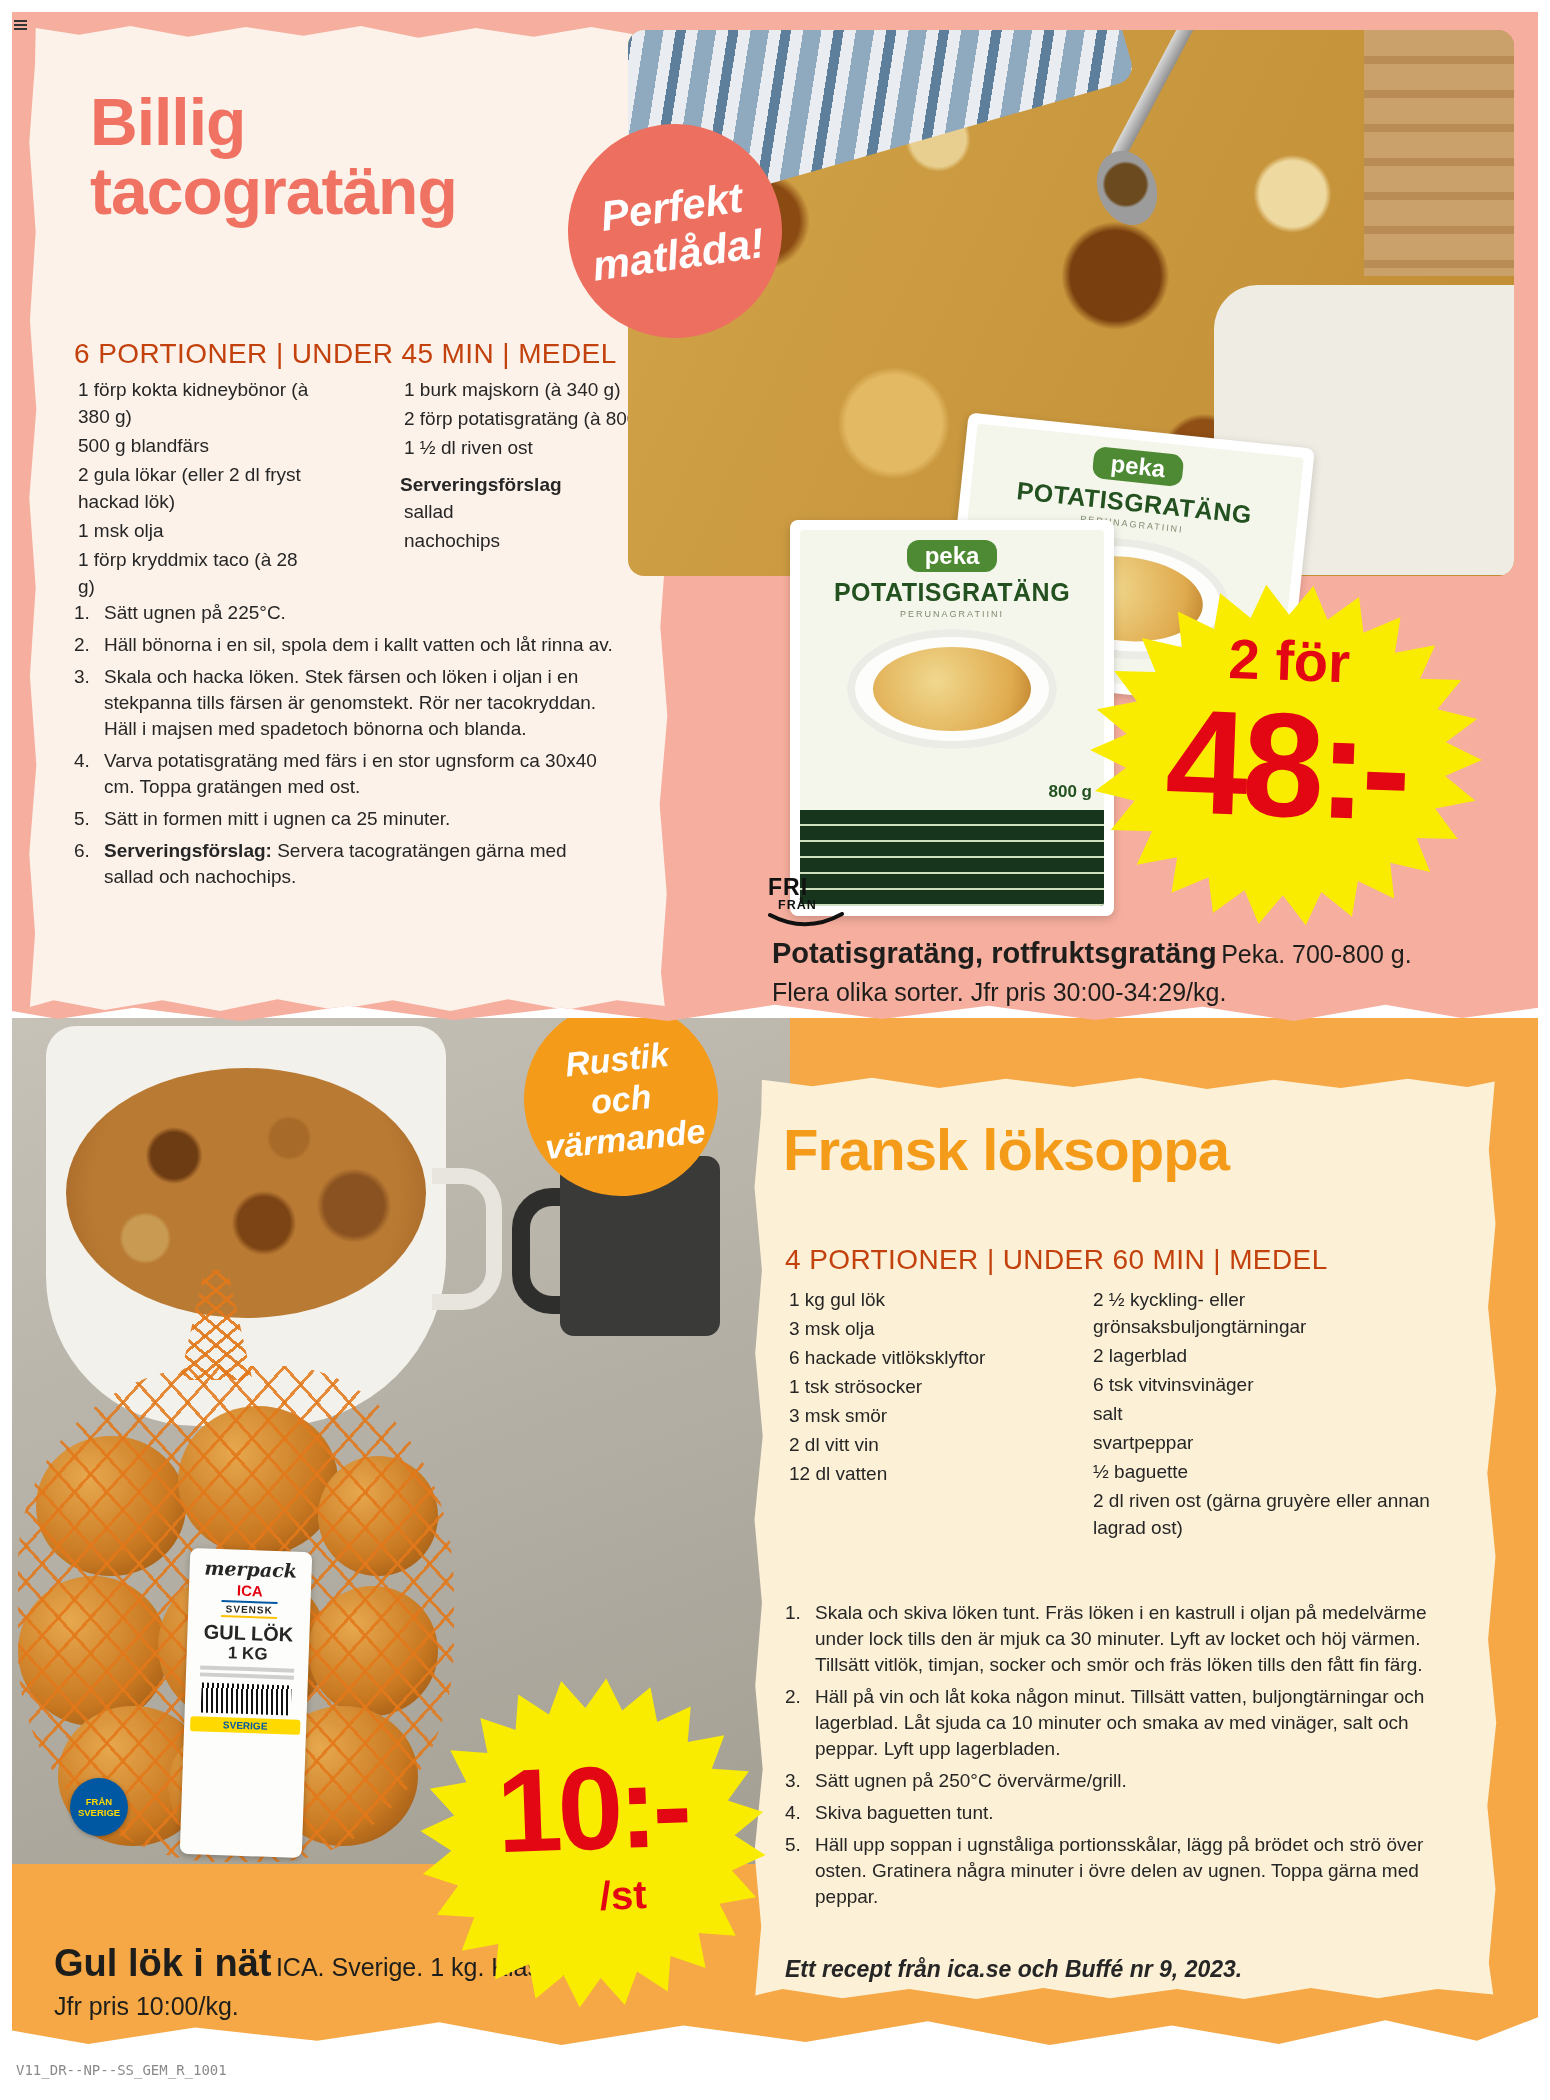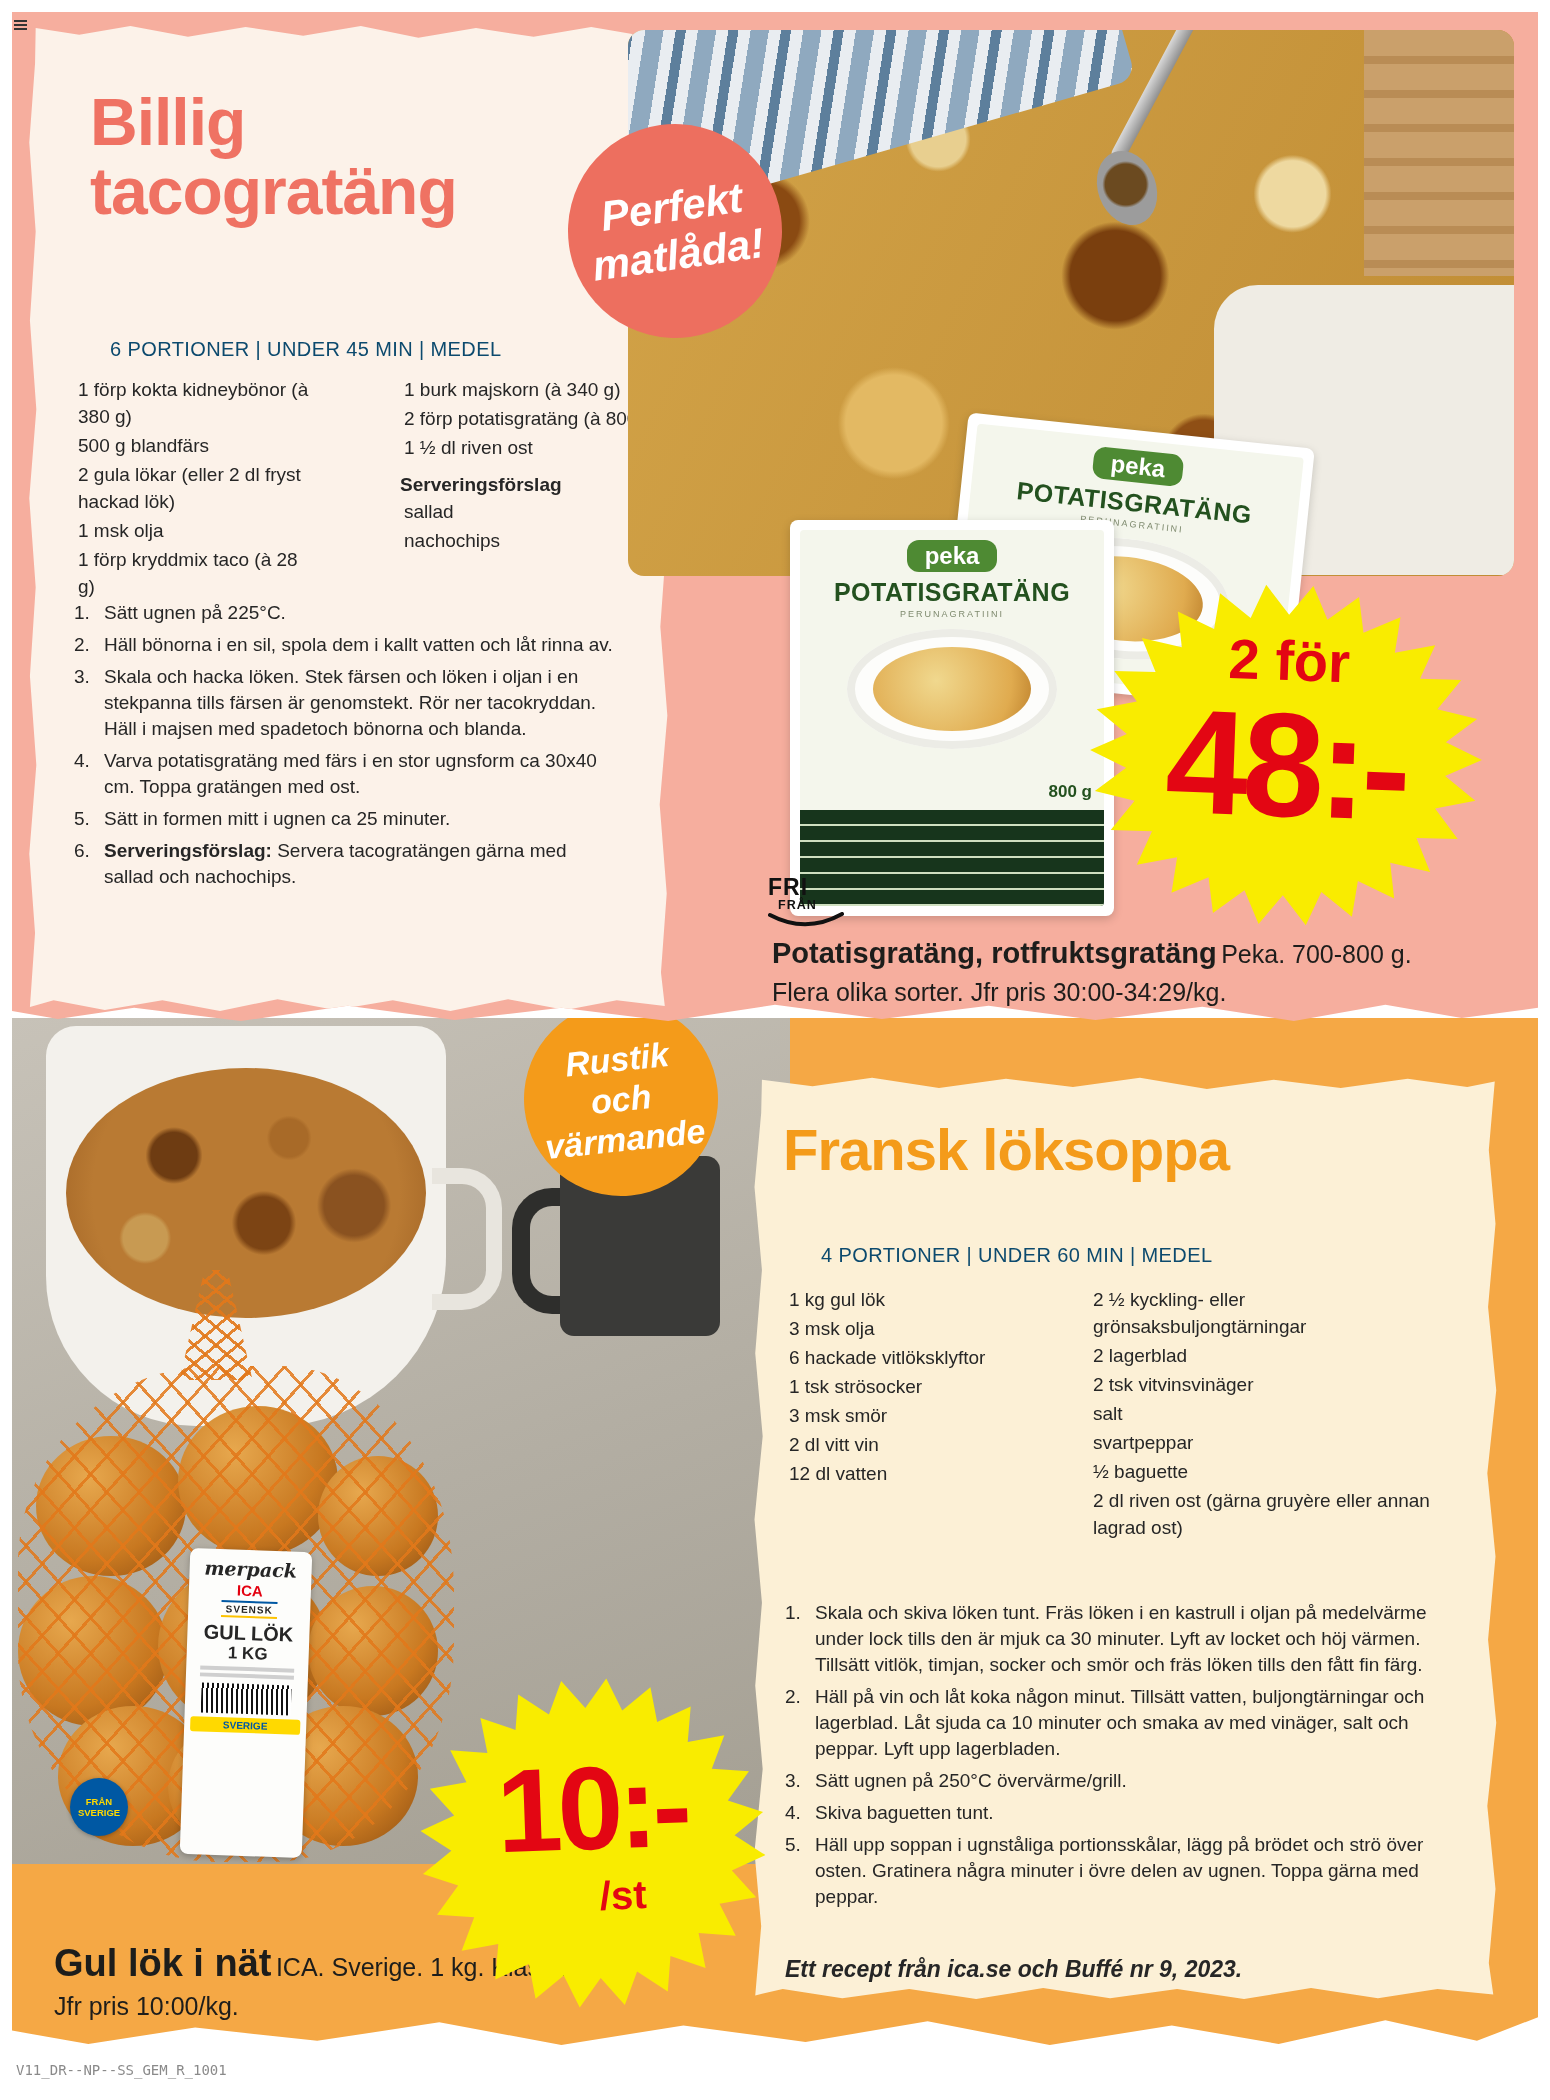--- a/index.html
+++ b/index.html
@@ -22,21 +22,21 @@
   }
   .torn-panel{
     clip-path:polygon(1.2% 0.4%,8% 1.1%,16% 0.2%,25% 1.3%,34% 0.3%,43% 1.2%,52% 0.2%,61% 1.4%,70% 0.4%,79% 1.3%,88% 0.3%,96% 1.2%,99.7% 0.6%,98.9% 8%,99.8% 16%,98.8% 25%,99.9% 34%,98.7% 43%,99.8% 52%,98.8% 61%,99.9% 70%,98.7% 79%,99.8% 88%,98.9% 96%,99.5% 99.4%,92% 98.8%,84% 99.8%,75% 98.7%,66% 99.9%,57% 98.8%,48% 99.8%,39% 98.7%,30% 99.9%,21% 98.8%,12% 99.8%,4% 98.8%,0.3% 99.5%,1.1% 92%,0.2% 84%,1.3% 75%,0.3% 66%,1.2% 57%,0.2% 48%,1.3% 39%,0.3% 30%,1.2% 21%,0.2% 12%,1.1% 4%);
   }
   #cream-top{left:16px;top:12px;width:640px;height:988px;background:#fcf2e9;}
   #cream-bottom{left:741px;top:58px;width:744px;height:924px;background:#fcf0d6;}
   
   .recipe-title{font-weight:800;letter-spacing:-1px;line-height:1.04;}
   #taco-title{left:46px;top:64px;width:430px;font-size:66px;color:#ef7263;margin-left:16px;}
   #soup-title{left:30px;top:44px;width:620px;font-size:58px;color:#f49b1a;}
-  .meta-line{font-size:20px;color:#0c4a6e;letter-spacing:.4px;margin-left:36px;}
+  .meta-line{font-size:28px;color:#c2410c;letter-spacing:.4px;}
   .ing{font-size:19px;line-height:27px;}
   .ing li{margin:0 0 2px 4px;}
   ul.plain{list-style:none;margin:0;padding:0;}
   .bold{font-weight:bold;}
   .steps{font-size:19px;line-height:26px;}
   .step{display:flex;margin-bottom:6px;}
   .step .num{width:30px;flex:none;}
   .prod-name{font-weight:800;font-size:29px;color:#1d1d1b;}
   .prod-info{font-size:25px;color:#1d1d1b;}
   
@@ -300,21 +300,21 @@
       <li>6 hackade vitlöksklyftor</li>
       <li>1 tsk strösocker</li>
       <li>3 msk smör</li>
       <li>2 dl vitt vin</li>
       <li>12 dl vatten</li>
     </ul>
 
     <ul class="abs plain ing" style="left:336px;top:210px;width:350px;">
       <li>2 ½ kyckling- eller grönsaksbuljongtärningar</li>
       <li>2 lagerblad</li>
-      <li>2 tsk vitvinsvinäger</li>
+      <li>6 tsk vitvinsvinäger</li>
       <li>salt</li>
       <li>svartpeppar</li>
       <li>½ baguette</li>
       <li>2 dl riven ost (gärna gruyère eller annan lagrad ost)</li>
     </ul>
 
     <div class="abs steps" style="left:32px;top:524px;width:680px;">
       <div class="step">
           <span class="num">1.</span>
           <span>Skala och skiva löken tunt. Fräs löken i en kastrull i oljan på medelvärme under lock tills den är mjuk ca 30 minuter. Lyft av locket och höj värmen. Tillsätt vitlök, timjan, socker och smör och fräs löken tills den fått fin färg.</span>

